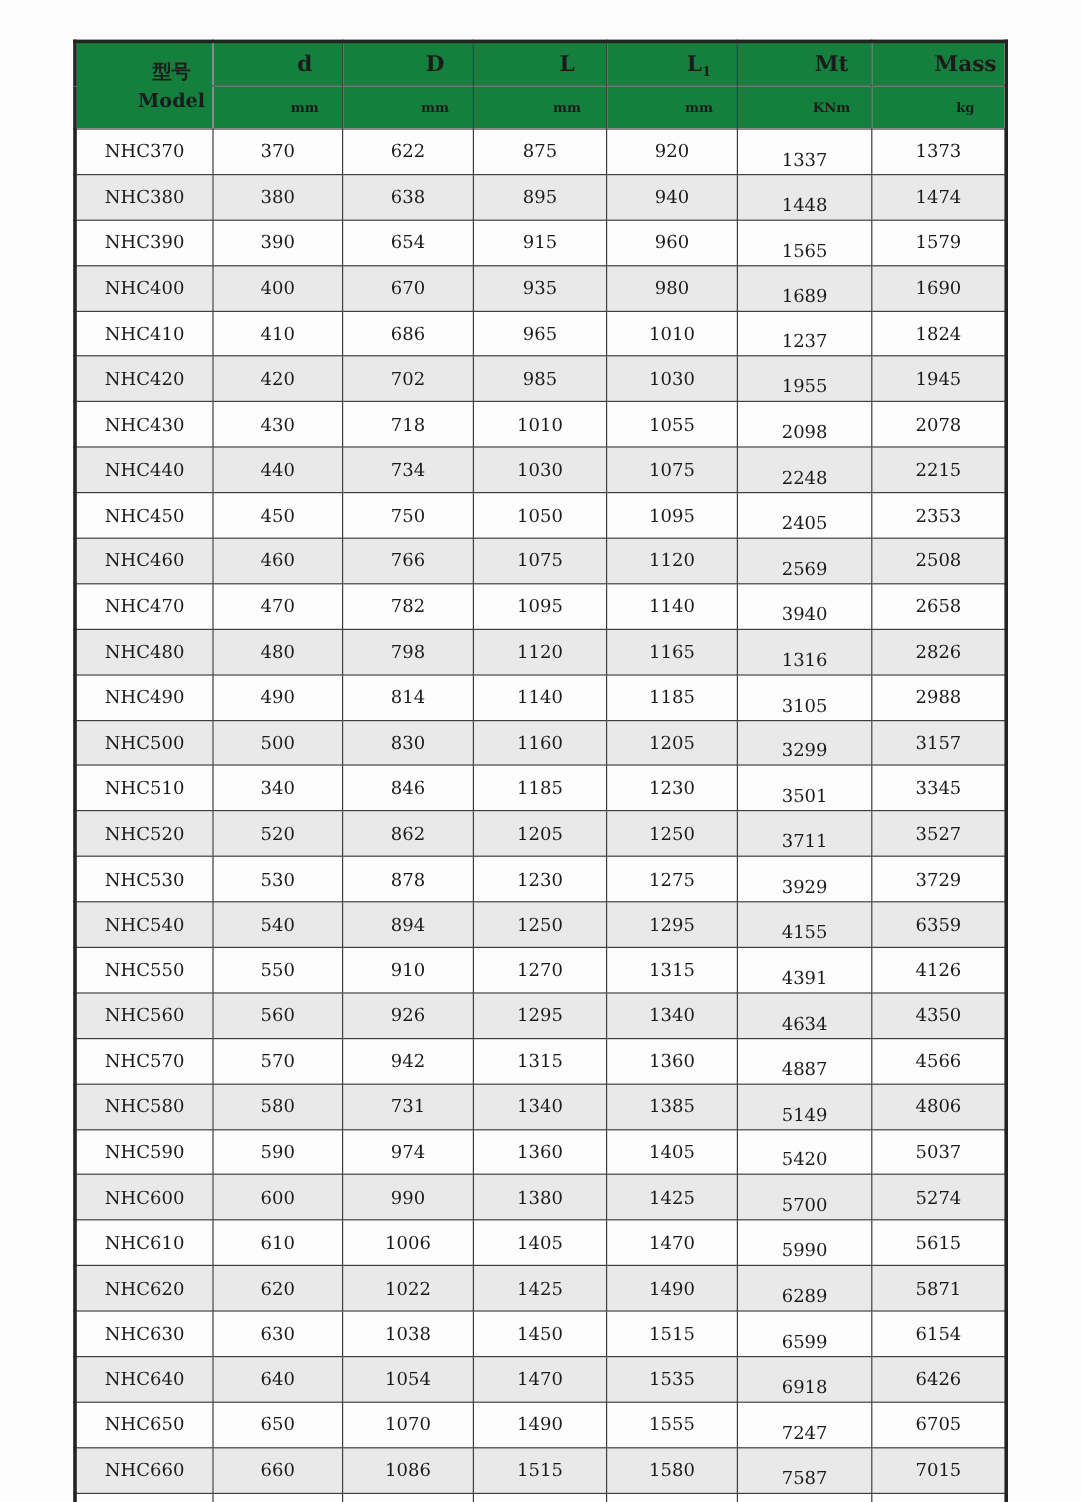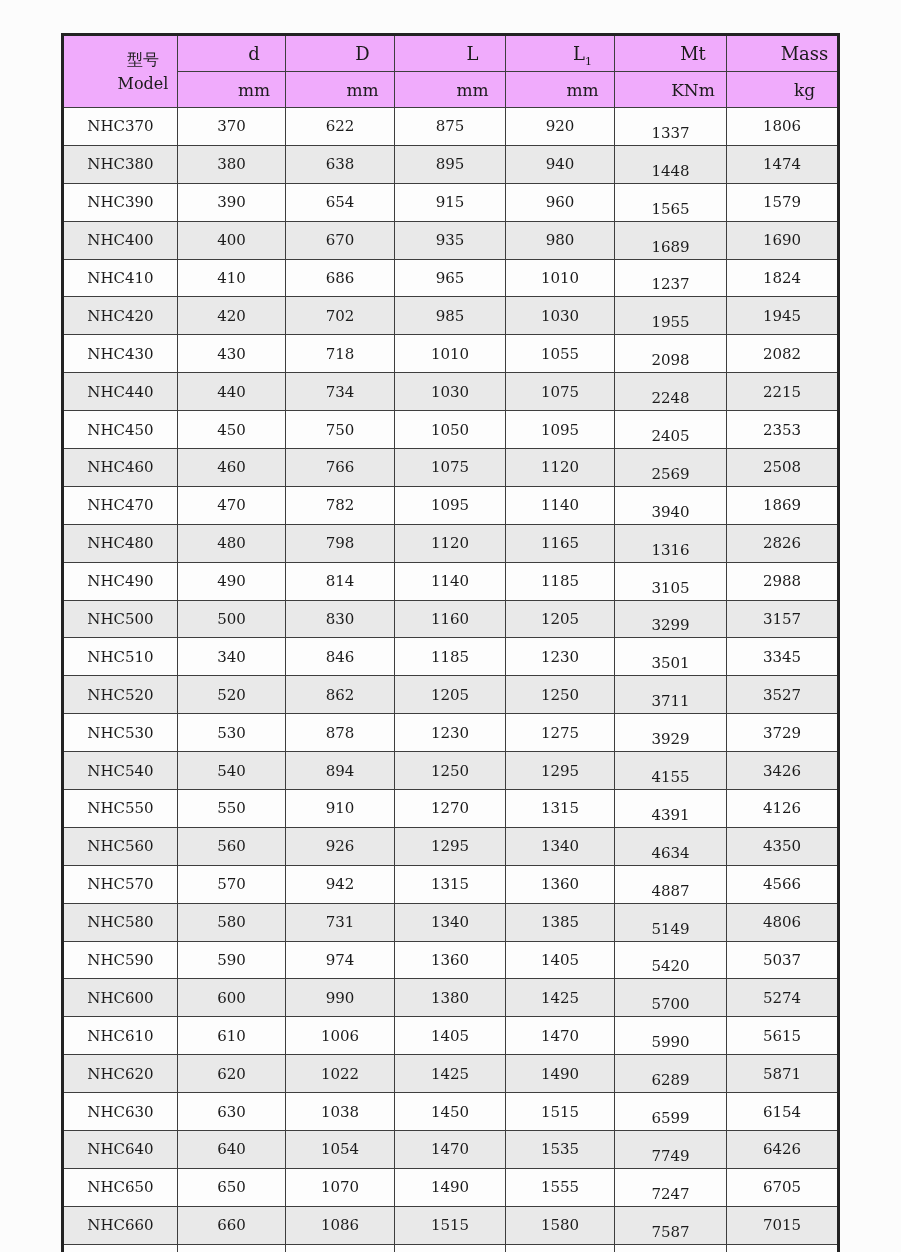--- a/index.html
+++ b/index.html
@@ -26,31 +26,31 @@
   }
   th, td {
     border: 1.5px solid #3e3e3e;
     text-align: center;
     vertical-align: middle;
     padding: 0;
     color: #1b1b1b;
     overflow: hidden;
   }
   thead th {
-    background: #f0abfc;
-    font-weight: normal;
+    background: #15803d;
+    font-weight: bold;
     padding-left: 45px;
   }
   tr.head-row-1 th, tr.head-row-2 th { height: 35px; }
   th.model-head {
     font-size: 16px;
     line-height: 1.45;
   }
   th.col-head { font-size: 18px; }
-  th.unit-head { font-size: 17px; }
+  th.unit-head { font-size: 11px; }
   th.col-head sub {
     font-size: 11px;
     line-height: 0;
   }
   tbody td {
     font-size: 15px;
     background: #fdfdfd;
     height: 32.9px;
   }
   tbody tr:nth-child(even) td { background: #e9e9e9; }
@@ -97,21 +97,21 @@
       </tr>
     </thead>
     <tbody>
         <tr>
           <td>NHC370</td>
           <td>370</td>
           <td>622</td>
           <td>875</td>
           <td>920</td>
           <td>1337</td>
-          <td>1806</td>
+          <td>1373</td>
         </tr>
         <tr>
           <td>NHC380</td>
           <td>380</td>
           <td>638</td>
           <td>895</td>
           <td>940</td>
           <td>1448</td>
           <td>1474</td>
         </tr>
@@ -151,21 +151,21 @@
           <td>1955</td>
           <td>1945</td>
         </tr>
         <tr>
           <td>NHC430</td>
           <td>430</td>
           <td>718</td>
           <td>1010</td>
           <td>1055</td>
           <td>2098</td>
-          <td>2082</td>
+          <td>2078</td>
         </tr>
         <tr>
           <td>NHC440</td>
           <td>440</td>
           <td>734</td>
           <td>1030</td>
           <td>1075</td>
           <td>2248</td>
           <td>2215</td>
         </tr>
@@ -187,21 +187,21 @@
           <td>2569</td>
           <td>2508</td>
         </tr>
         <tr>
           <td>NHC470</td>
           <td>470</td>
           <td>782</td>
           <td>1095</td>
           <td>1140</td>
           <td>3940</td>
-          <td>1869</td>
+          <td>2658</td>
         </tr>
         <tr>
           <td>NHC480</td>
           <td>480</td>
           <td>798</td>
           <td>1120</td>
           <td>1165</td>
           <td>1316</td>
           <td>2826</td>
         </tr>
@@ -250,21 +250,21 @@
           <td>3929</td>
           <td>3729</td>
         </tr>
         <tr>
           <td>NHC540</td>
           <td>540</td>
           <td>894</td>
           <td>1250</td>
           <td>1295</td>
           <td>4155</td>
-          <td>3426</td>
+          <td>6359</td>
         </tr>
         <tr>
           <td>NHC550</td>
           <td>550</td>
           <td>910</td>
           <td>1270</td>
           <td>1315</td>
           <td>4391</td>
           <td>4126</td>
         </tr>
@@ -339,21 +339,21 @@
           <td>1515</td>
           <td>6599</td>
           <td>6154</td>
         </tr>
         <tr>
           <td>NHC640</td>
           <td>640</td>
           <td>1054</td>
           <td>1470</td>
           <td>1535</td>
-          <td>7749</td>
+          <td>6918</td>
           <td>6426</td>
         </tr>
         <tr>
           <td>NHC650</td>
           <td>650</td>
           <td>1070</td>
           <td>1490</td>
           <td>1555</td>
           <td>7247</td>
           <td>6705</td>

